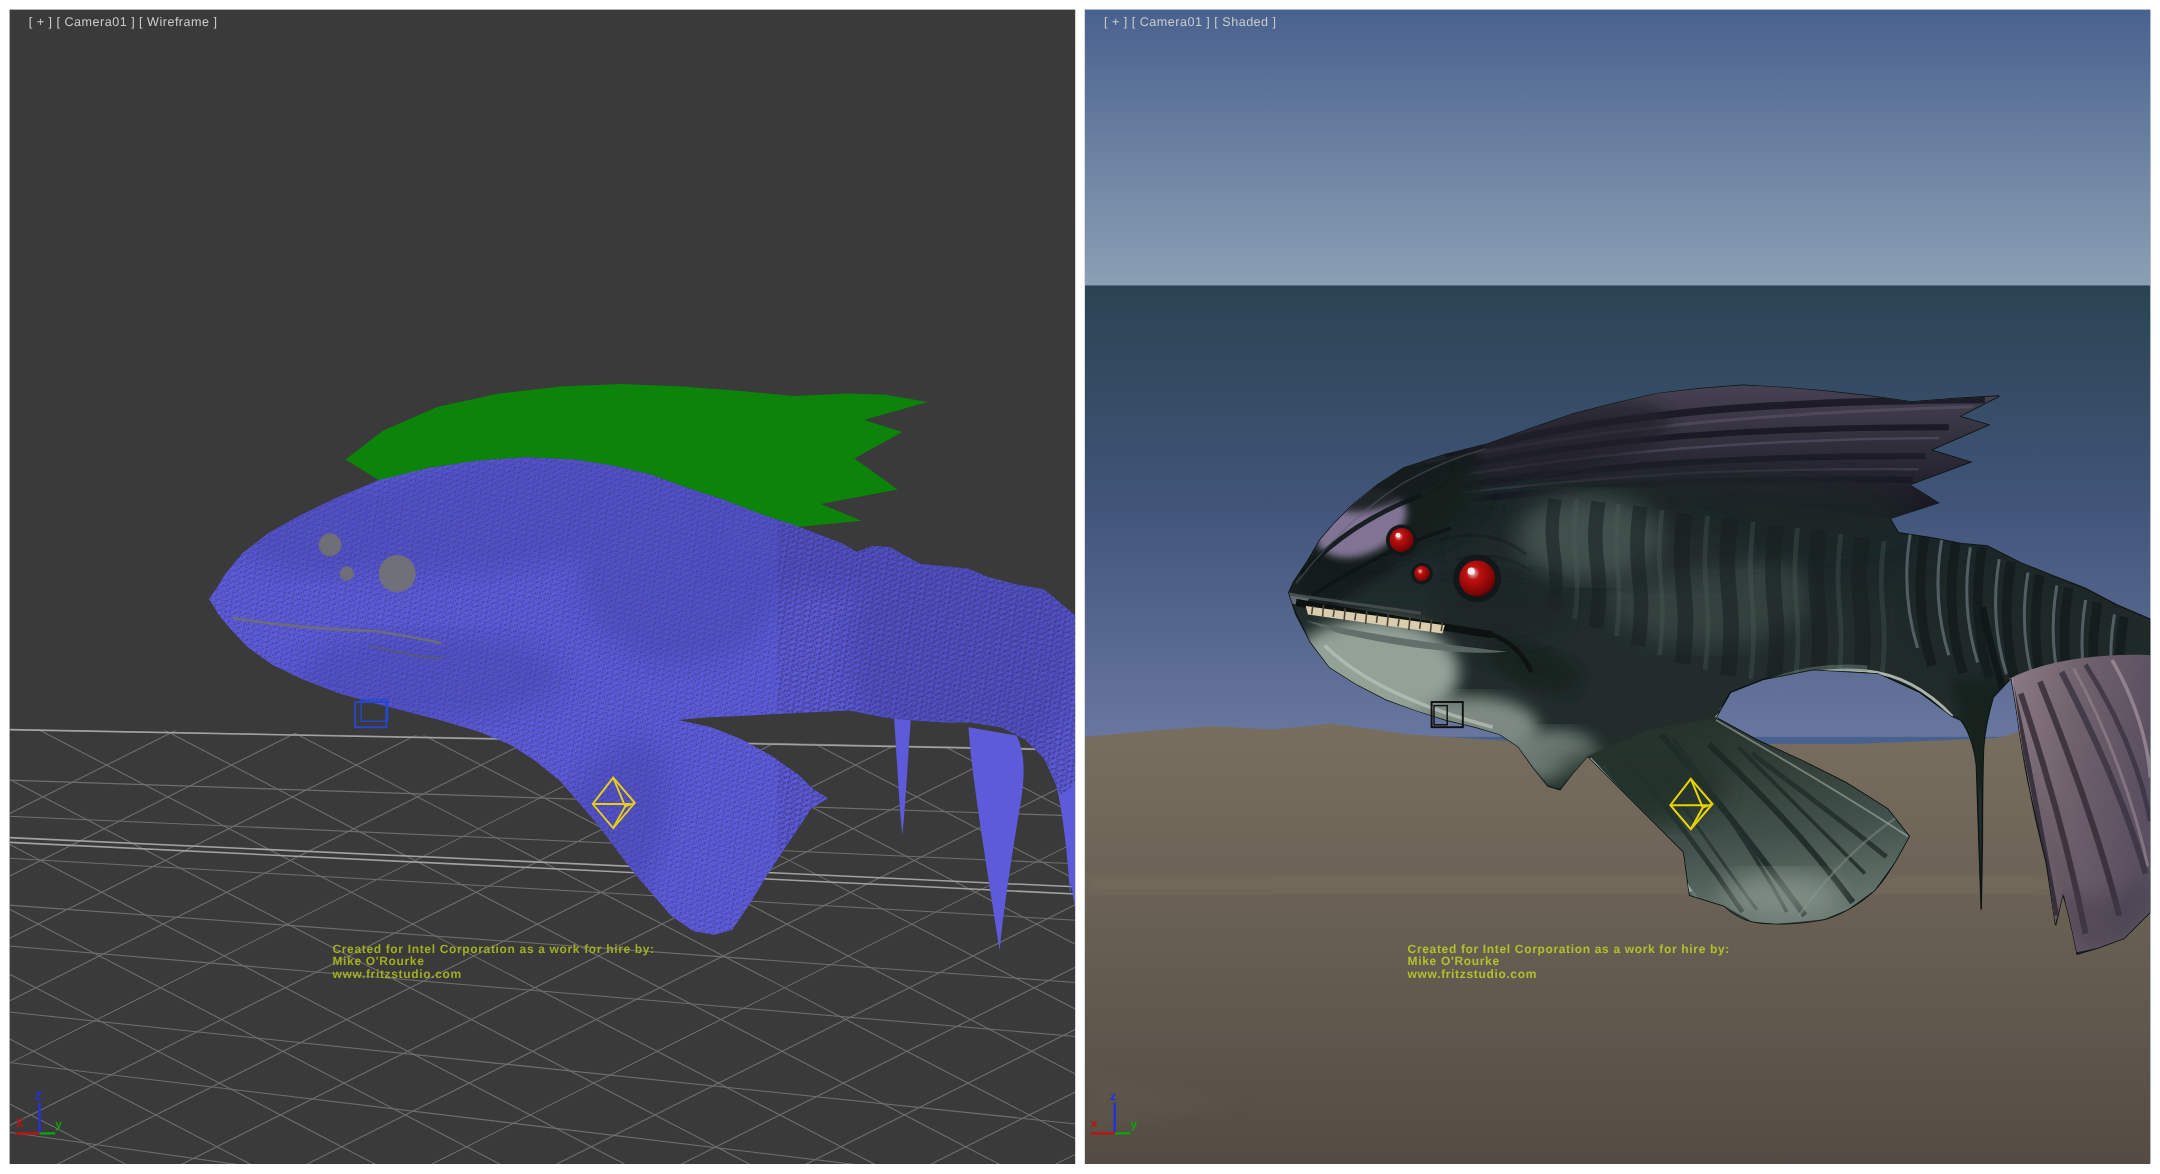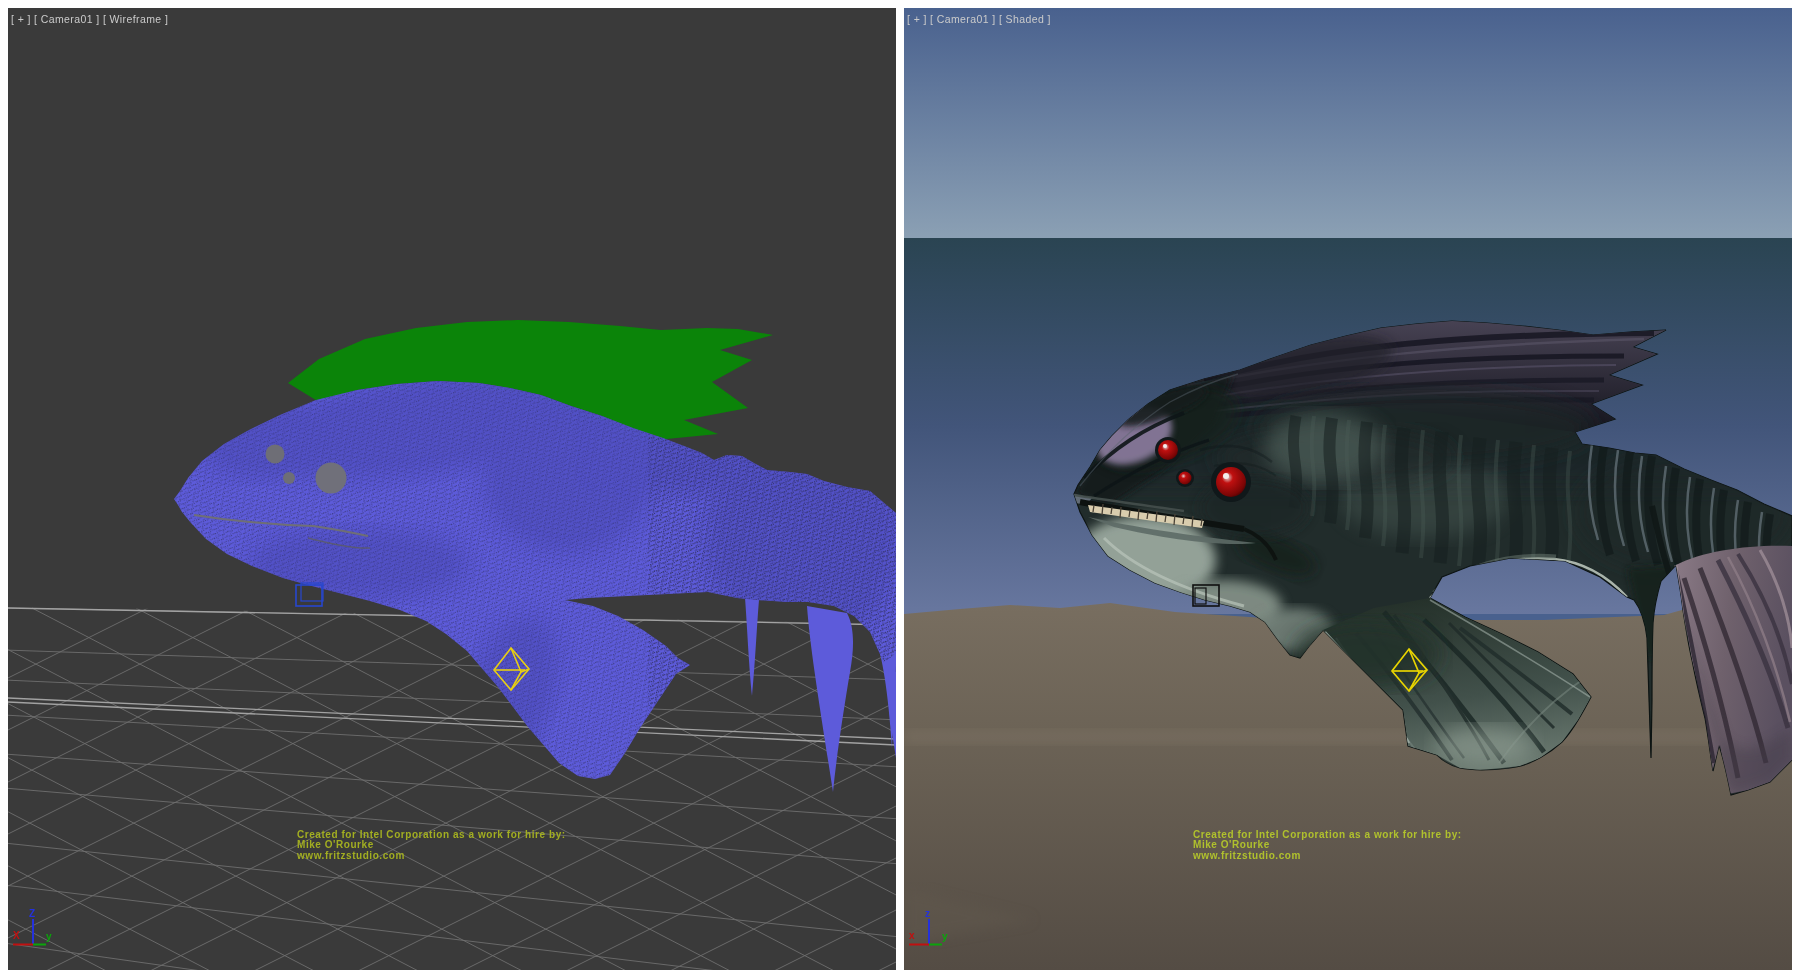--- a/index.html
+++ b/index.html
@@ -1,18 +1,18 @@
 <!DOCTYPE html>
 <html><head><meta charset="utf-8">
 <style>
 html,body{margin:0;padding:0;background:#ffffff;width:1800px;height:978px;overflow:hidden;}
 *{box-sizing:border-box;}
 .vp{position:absolute;top:8px;width:888px;height:962px;overflow:hidden;}
-.vplabel{position:absolute;left:3px;top:5px;font:10.5px "Liberation Sans", sans-serif;color:#cbcbcb;letter-spacing:0.4px;}
-.credit{position:absolute;left:269px;top:822px;font:bold 10px "Liberation Sans", sans-serif;line-height:10.4px;letter-spacing:0.55px;margin-left:20px;}
+.vplabel{position:absolute;left:16px;top:5px;font:10.5px "Liberation Sans", sans-serif;color:#cbcbcb;letter-spacing:0.4px;}
+.credit{position:absolute;left:269px;top:779px;font:bold 10px "Liberation Sans", sans-serif;line-height:10.4px;letter-spacing:0.55px;}
 </style></head>
 <body>
 <div class="vp" style="left:8px;background:#3a3a3a;">
 <svg width="888" height="962" style="position:absolute;left:0;top:0;">
 <defs>
 <pattern id="stip" width="7" height="5" patternUnits="userSpaceOnUse" patternTransform="rotate(10)">
  <rect x="1" y="1" width="1.2" height="1.2" fill="#2e2e58"></rect>
  <rect x="4.5" y="3" width="1.1" height="1.1" fill="#2e2e58"></rect>
  <rect x="3" y="0" width="1" height="1" fill="#2e2e58"></rect>
  <rect x="6" y="2" width="1" height="1" fill="#2e2e58"></rect>

